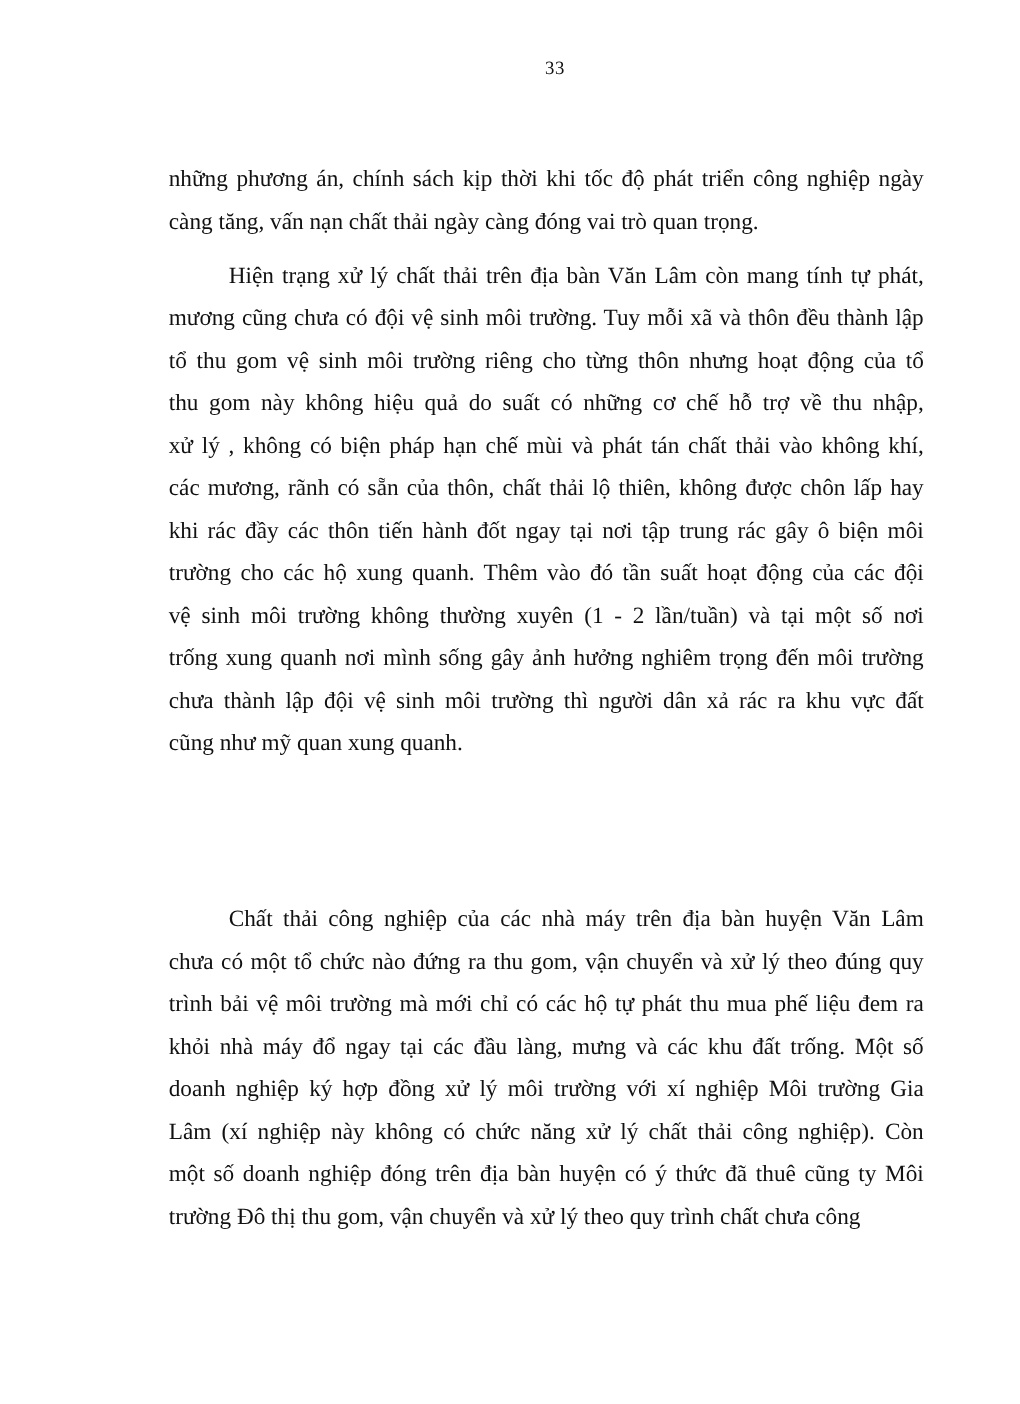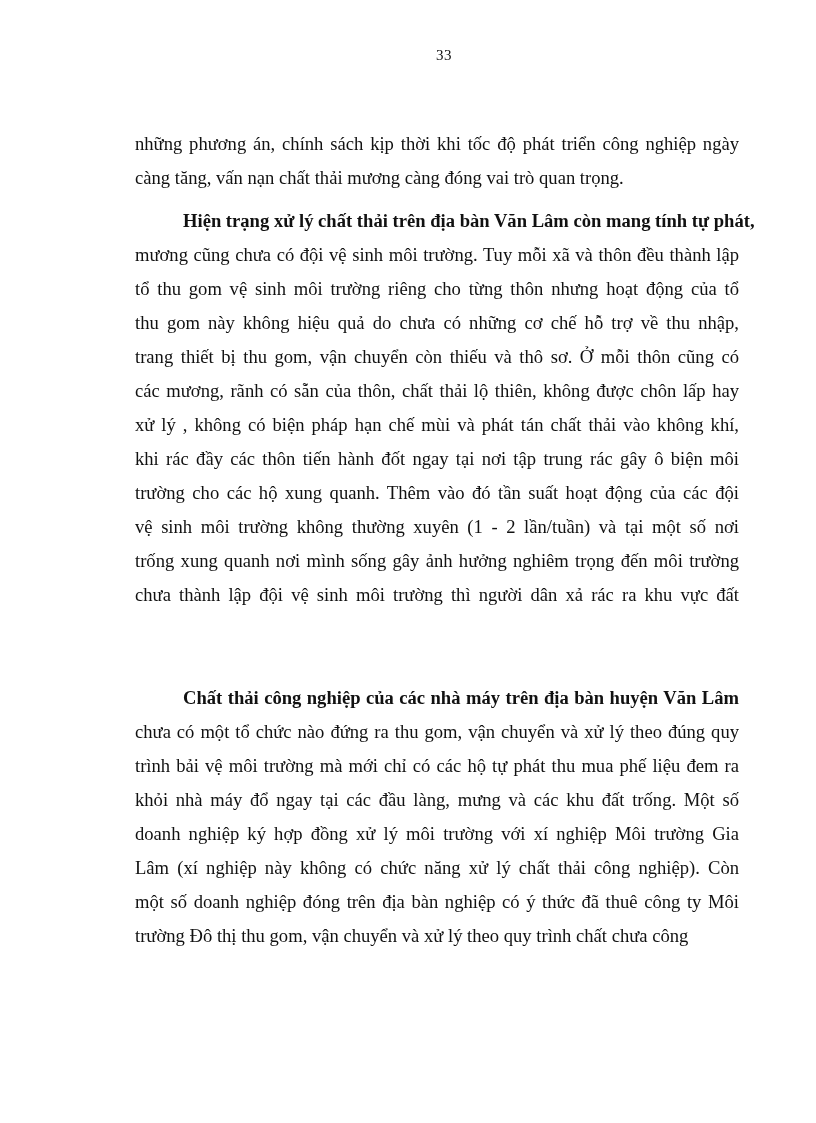--- a/index.html
+++ b/index.html
@@ -36,53 +36,52 @@
       font-size: 18.6px;
       white-space: nowrap;
       text-align: justify;
       text-align-last: justify;
     }
     .line.last {
       text-align-last: left;
     }
     .line.indent {
       padding-left: 48px;
-      font-weight: bold;
     }
     #p1 { top: 127px; }
     #p2 { top: 204px; }
-    #p3 { top: 681px; }
+    #p3 { top: 719px; }
   </style>
 </head>
 <body>
 
 <div class="page-number">33</div>
 
 <div id="p1" class="para">
   <span class="line">những phương án, chính sách kịp thời khi tốc độ phát triển công nghiệp ngày</span>
-  <span class="line last">càng tăng, vấn nạn chất thải mương càng đóng vai trò quan trọng.</span>
+  <span class="line last">càng tăng, vấn nạn chất thải ngày càng đóng vai trò quan trọng.</span>
 </div>
 
 <div id="p2" class="para">
   <span class="line indent">Hiện trạng xử lý chất thải trên địa bàn Văn Lâm còn mang tính tự phát,</span>
   <span class="line">mương cũng chưa có đội vệ sinh môi trường. Tuy mỗi xã và thôn đều thành lập</span>
   <span class="line">tổ thu gom vệ sinh môi trường riêng cho từng thôn nhưng hoạt động của tổ</span>
-  <span class="line">thu gom này không hiệu quả do chưa có những cơ chế hỗ trợ về thu nhập,</span>
-  <span class="line">trang thiết bị thu gom, vận chuyển còn thiếu và thô sơ. Ở mỗi thôn cũng có</span>
+  <span class="line">thu gom này không hiệu quả do suất có những cơ chế hỗ trợ về thu nhập,</span>
+  <span class="line">xử lý , không có biện pháp hạn chế mùi và phát tán chất thải vào không khí,</span>
   <span class="line">các mương, rãnh có sẵn của thôn, chất thải lộ thiên, không được chôn lấp hay</span>
-  <span class="line">xử lý , không có biện pháp hạn chế mùi và phát tán chất thải vào không khí,</span>
   <span class="line">khi rác đầy các thôn tiến hành đốt ngay tại nơi tập trung rác gây ô biện môi</span>
   <span class="line">trường cho các hộ xung quanh. Thêm vào đó tần suất hoạt động của các đội</span>
   <span class="line">vệ sinh môi trường không thường xuyên (1 - 2 lần/tuần) và tại một số nơi</span>
   <span class="line">trống xung quanh nơi mình sống gây ảnh hưởng nghiêm trọng đến môi trường</span>
   <span class="line">chưa thành lập đội vệ sinh môi trường thì người dân xả rác ra khu vực đất</span>
+  <span class="line last">cũng như mỹ quan xung quanh.</span>
 </div>
 
 <div id="p3" class="para">
   <span class="line indent">Chất thải công nghiệp của các nhà máy trên địa bàn huyện Văn Lâm</span>
   <span class="line">chưa có một tổ chức nào đứng ra thu gom, vận chuyển và xử lý theo đúng quy</span>
   <span class="line">trình bải vệ môi trường mà mới chỉ có các hộ tự phát thu mua phế liệu đem ra</span>
   <span class="line">khỏi nhà máy đổ ngay tại các đầu làng, mưng và các khu đất trống. Một số</span>
   <span class="line">doanh nghiệp ký hợp đồng xử lý môi trường với xí nghiệp Môi trường Gia</span>
   <span class="line">Lâm (xí nghiệp này không có chức năng xử lý chất thải công nghiệp). Còn</span>
-  <span class="line">một số doanh nghiệp đóng trên địa bàn nghiệp có ý thức đã thuê công ty Môi</span>
+  <span class="line">một số doanh nghiệp đóng trên địa bàn huyện có ý thức đã thuê cũng ty Môi</span>
   <span class="line last">trường Đô thị thu gom, vận chuyển và xử lý theo quy trình chất chưa công</span>
 </div>
 
 </body></html>

